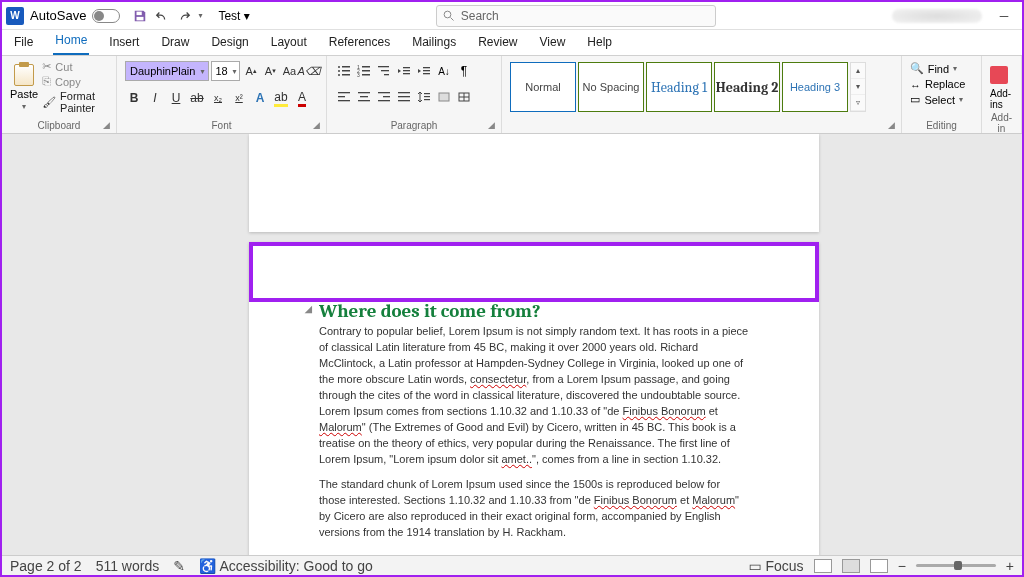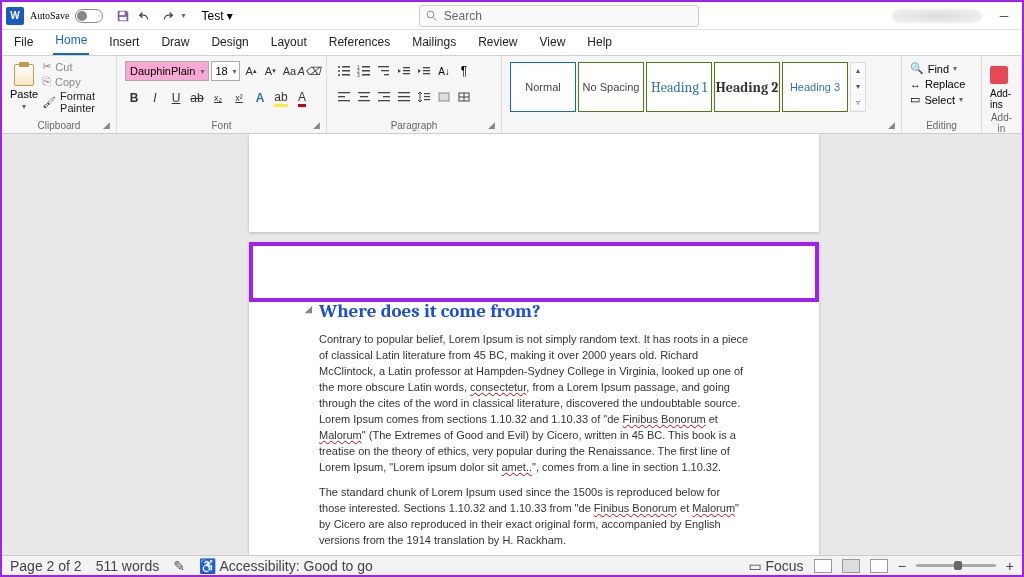--- a/index.html
+++ b/index.html
@@ -1,21 +1,21 @@
 <!DOCTYPE html>
 <html><head>
 <meta charset="utf-8">
 <style>
 * { box-sizing: border-box; margin: 0; padding: 0; }
 body { font-family: "Segoe UI", Arial, sans-serif; font-size: 12px; background: #f3f3f3; width: 1024px; height: 577px; overflow: hidden; border: 2px solid #a020f0; position: relative; }
 
 
 .titlebar { height: 28px; background: #fff; display: flex; align-items: center; padding: 0 4px; border-bottom: 1px solid #e0e0e0; gap: 6px; }
 .app-icon { width: 18px; height: 18px; background: #185abd; border-radius: 2px; display: flex; align-items: center; justify-content: center; color: #fff; font-weight: bold; font-size: 10px; }
-.autosave-label { font-size: 10px; font-family: Liberation Serif, serif; }
+.autosave-label { font-size: 13px; }
 .autosave-toggle { width: 28px; height: 14px; border: 1px solid #888; border-radius: 7px; display: inline-flex; align-items: center; padding: 1px; }
 .autosave-knob { width: 10px; height: 10px; background: #888; border-radius: 50%; }
 .qat { display: flex; gap: 6px; align-items: center; margin-left: 6px; }
 .qat-btn { width: 16px; height: 16px; display: flex; align-items: center; justify-content: center; color: #444; cursor: pointer; }
 .doc-title { margin-left: 10px; font-size: 12px; }
 .search-box { margin-left: 180px; width: 280px; height: 22px; border: 1px solid #ccc; border-radius: 3px; display: flex; align-items: center; padding: 0 6px; gap: 6px; color: #666; background: #fafafa; }
 .titlebar-right { margin-left: auto; display: flex; gap: 8px; align-items: center; }
 .win-btn { width: 28px; height: 20px; display: flex; align-items: center; justify-content: center; color: #333; }
 .blur-spot { width: 90px; height: 14px; background: radial-gradient(#ddd,#f3f3f3); border-radius: 8px; filter: blur(1px); }
 
@@ -34,21 +34,21 @@
 .clip-body { display: flex; gap: 4px; height: 54px; }
 .paste-btn { width: 36px; display: flex; flex-direction: column; align-items: center; justify-content: center; gap: 2px; }
 .paste-icon { width: 20px; height: 22px; border: 1px solid #c29a4a; background: linear-gradient(#fff,#f5e6c8); border-radius: 2px; position: relative; }
 .paste-icon::before { content:""; position: absolute; top:-3px; left: 4px; width: 10px; height: 5px; background:#c29a4a; border-radius:1px; }
 .clip-right { display: flex; flex-direction: column; gap: 2px; font-size: 11px; color: #888; }
 .clip-right .row { display: flex; align-items: center; gap: 4px; }
 .clip-row-fp { color: #222; }
 
 .font-grp { width: 210px; }
 .font-row1 { display: flex; gap: 2px; align-items: center; height: 22px; }
-.font-select { width: 88px; height: 20px; border: 1px solid #aaa; background: #f9a8d4; font-size: 11px; padding: 0 4px; display: flex; align-items: center; justify-content: space-between; }
+.font-select { width: 88px; height: 20px; border: 1px solid #aaa; background: #c4b5fd; font-size: 11px; padding: 0 4px; display: flex; align-items: center; justify-content: space-between; }
 .size-select { width: 30px; height: 20px; border: 1px solid #aaa; background: #fff; font-size: 11px; padding: 0 3px; display: flex; align-items: center; justify-content: space-between; }
 .tiny-btn { width: 18px; height: 20px; display: flex; align-items: center; justify-content: center; font-size: 11px; color: #333; }
 .font-row2 { display: flex; gap: 3px; align-items: center; height: 24px; margin-top: 4px; }
 .fbtn { width: 18px; height: 18px; display: flex; align-items: center; justify-content: center; font-size: 12px; color: #333; }
 .fbtn.bold { font-weight: bold; }
 .fbtn.italic { font-style: italic; }
 .fbtn.uline { text-decoration: underline; }
 .fbtn.strike { text-decoration: line-through; }
 .fbtn.sub { font-size: 9px; text-decoration: underline; }
 
@@ -72,21 +72,21 @@
 
 .addins-grp { width: 40px; }
 .addins-body { display: flex; flex-direction: column; align-items: flex-start; gap: 4px; padding-top: 6px; }
 .addins-icon { width: 18px; height: 18px; background: #e74856; border-radius: 2px; }
 
 
 .doc-area { position: absolute; top: 132px; bottom: 20px; left: 0; right: 0; background: #e8e8e8; overflow: hidden; }
 .page-prev { position: absolute; top: 0; left: 247px; width: 570px; height: 98px; background: #fff; box-shadow: 0 1px 3px rgba(0,0,0,.2); }
 .page-cur { position: absolute; top: 108px; left: 247px; width: 570px; height: 460px; background: #fff; box-shadow: 0 1px 3px rgba(0,0,0,.2); padding: 58px 70px 20px 70px; }
 .header-box { position: absolute; top: 108px; left: 247px; width: 570px; height: 60px; border: 4px solid #a020f0; pointer-events: none; }
-.doc-h1 { font-family: "Cambria","Georgia",serif; font-size: 19px; color: #1d4ed8; margin-bottom: 10px; position: relative; }
+.doc-h1 { font-family: "Cambria","Georgia",serif; font-size: 19px; color: #15803d; margin-bottom: 2px; position: relative; }
 .doc-h1::before { content: "◢"; position: absolute; left: -14px; top: 4px; font-size: 9px; color: #888; transform: rotate(0deg); }
 .doc-p { font-size: 11px; color: #333; line-height: 1.45; margin-bottom: 10px; }
 .sq { text-decoration: underline wavy #c00 1px; }
 
 
 .status-bar { position: absolute; bottom: 0; left: 0; right: 0; height: 20px; background: #f3f3f3; border-top: 1px solid #ccc; display: flex; align-items: center; font-size: 14px; color: #444; padding: 0 8px; gap: 14px; }
 .status-right { margin-left: auto; display: flex; align-items: center; gap: 10px; }
 .view-btn { width: 18px; height: 14px; border: 1px solid #999; background: #fff; }
 .view-btn.active { background: #ddd; }
 .zoom-track { width: 80px; height: 3px; background: #aaa; position: relative; border-radius: 2px; }

